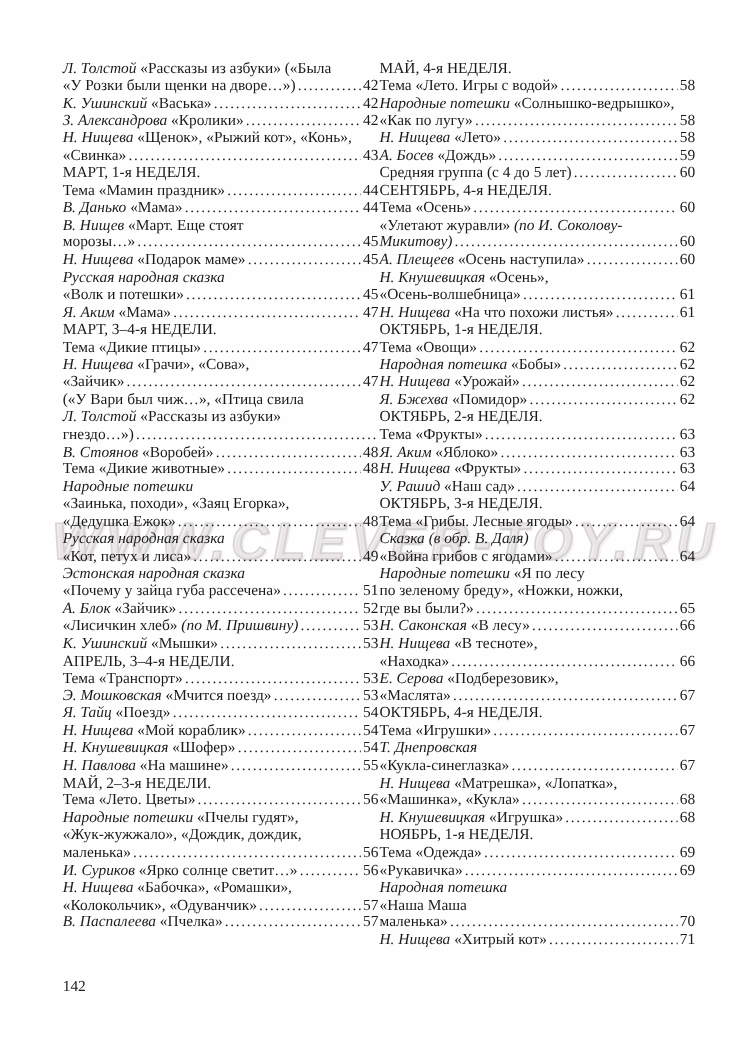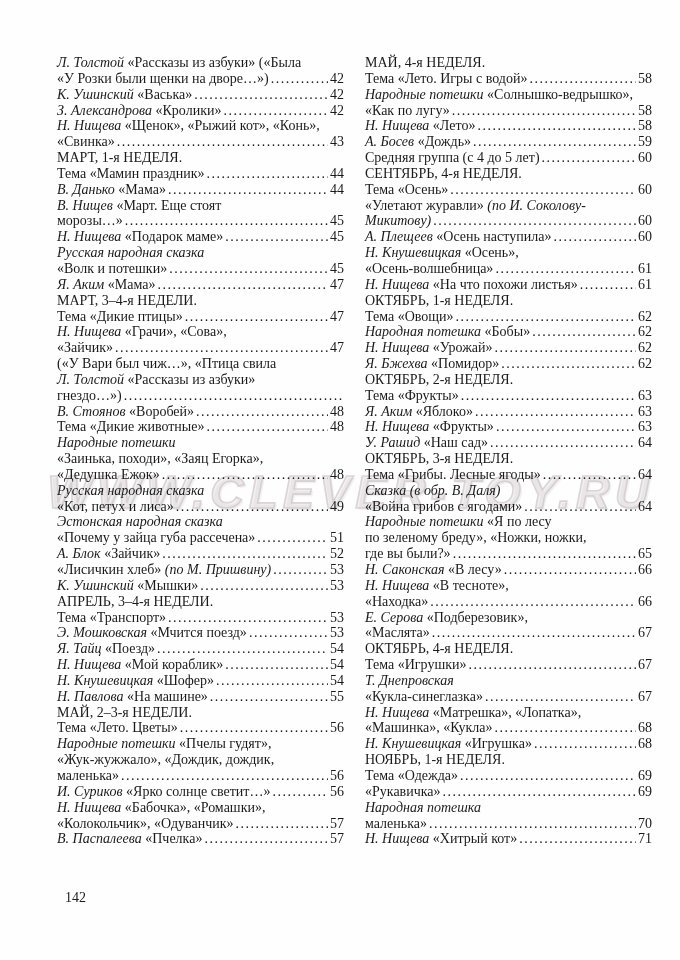--- a/index.html
+++ b/index.html
@@ -9,21 +9,21 @@
     background:#fffefe;
     font-family:"Liberation Serif", serif;
     color:#1a1a1a;
     overflow:hidden;
   }
   .columns{
     position:absolute;
     top:55px;left:57px;
     width:583px;
     display:flex;
-    gap:21px;
+    gap:1px;
   }
   .col{width:287px;}
   .toc-line{
     display:flex;
     align-items:baseline;
     height:15.85px;
     line-height:15.85px;
     font-size:14px;
     white-space:nowrap;
   }
@@ -61,21 +61,20 @@
     -webkit-text-stroke:1.6px rgba(196,190,194,0.6);
     text-shadow:2px 2px 0 rgba(232,228,230,0.55);
     pointer-events:none;
     white-space:nowrap;
     padding-left:21px;
   }
   .folio{
     position:absolute;
     left:57px;top:890px;
     font-size:14px;
-    margin-left:8px;
   }
 </style>
 </head>
 <body>
 
 <div class="page">
 
   <div class="watermark">WWW.CLEVER-TOY.RU</div>
 
   <div class="columns">
@@ -494,20 +493,23 @@
         </div>
         <div class="toc-line">
           <span class="entry-text"><span class="rg">«Рукавичка»</span></span>
           <span class="leader"></span>
           <span class="pgnum">69</span>
         </div>
         <div class="toc-line">
           <span class="entry-text"><span class="it">Народная потешка</span></span>
         </div>
         <div class="toc-line">
+          <span class="entry-text"><span class="rg">«Наша Маша</span></span>
+        </div>
+        <div class="toc-line">
           <span class="entry-text"><span class="rg">маленька»</span></span>
           <span class="leader"></span>
           <span class="pgnum">70</span>
         </div>
         <div class="toc-line">
           <span class="entry-text"><span class="it">Н. Нищева</span><span class="rg"> «Хитрый кот»</span></span>
           <span class="leader"></span>
           <span class="pgnum">71</span>
         </div>
       </div>

